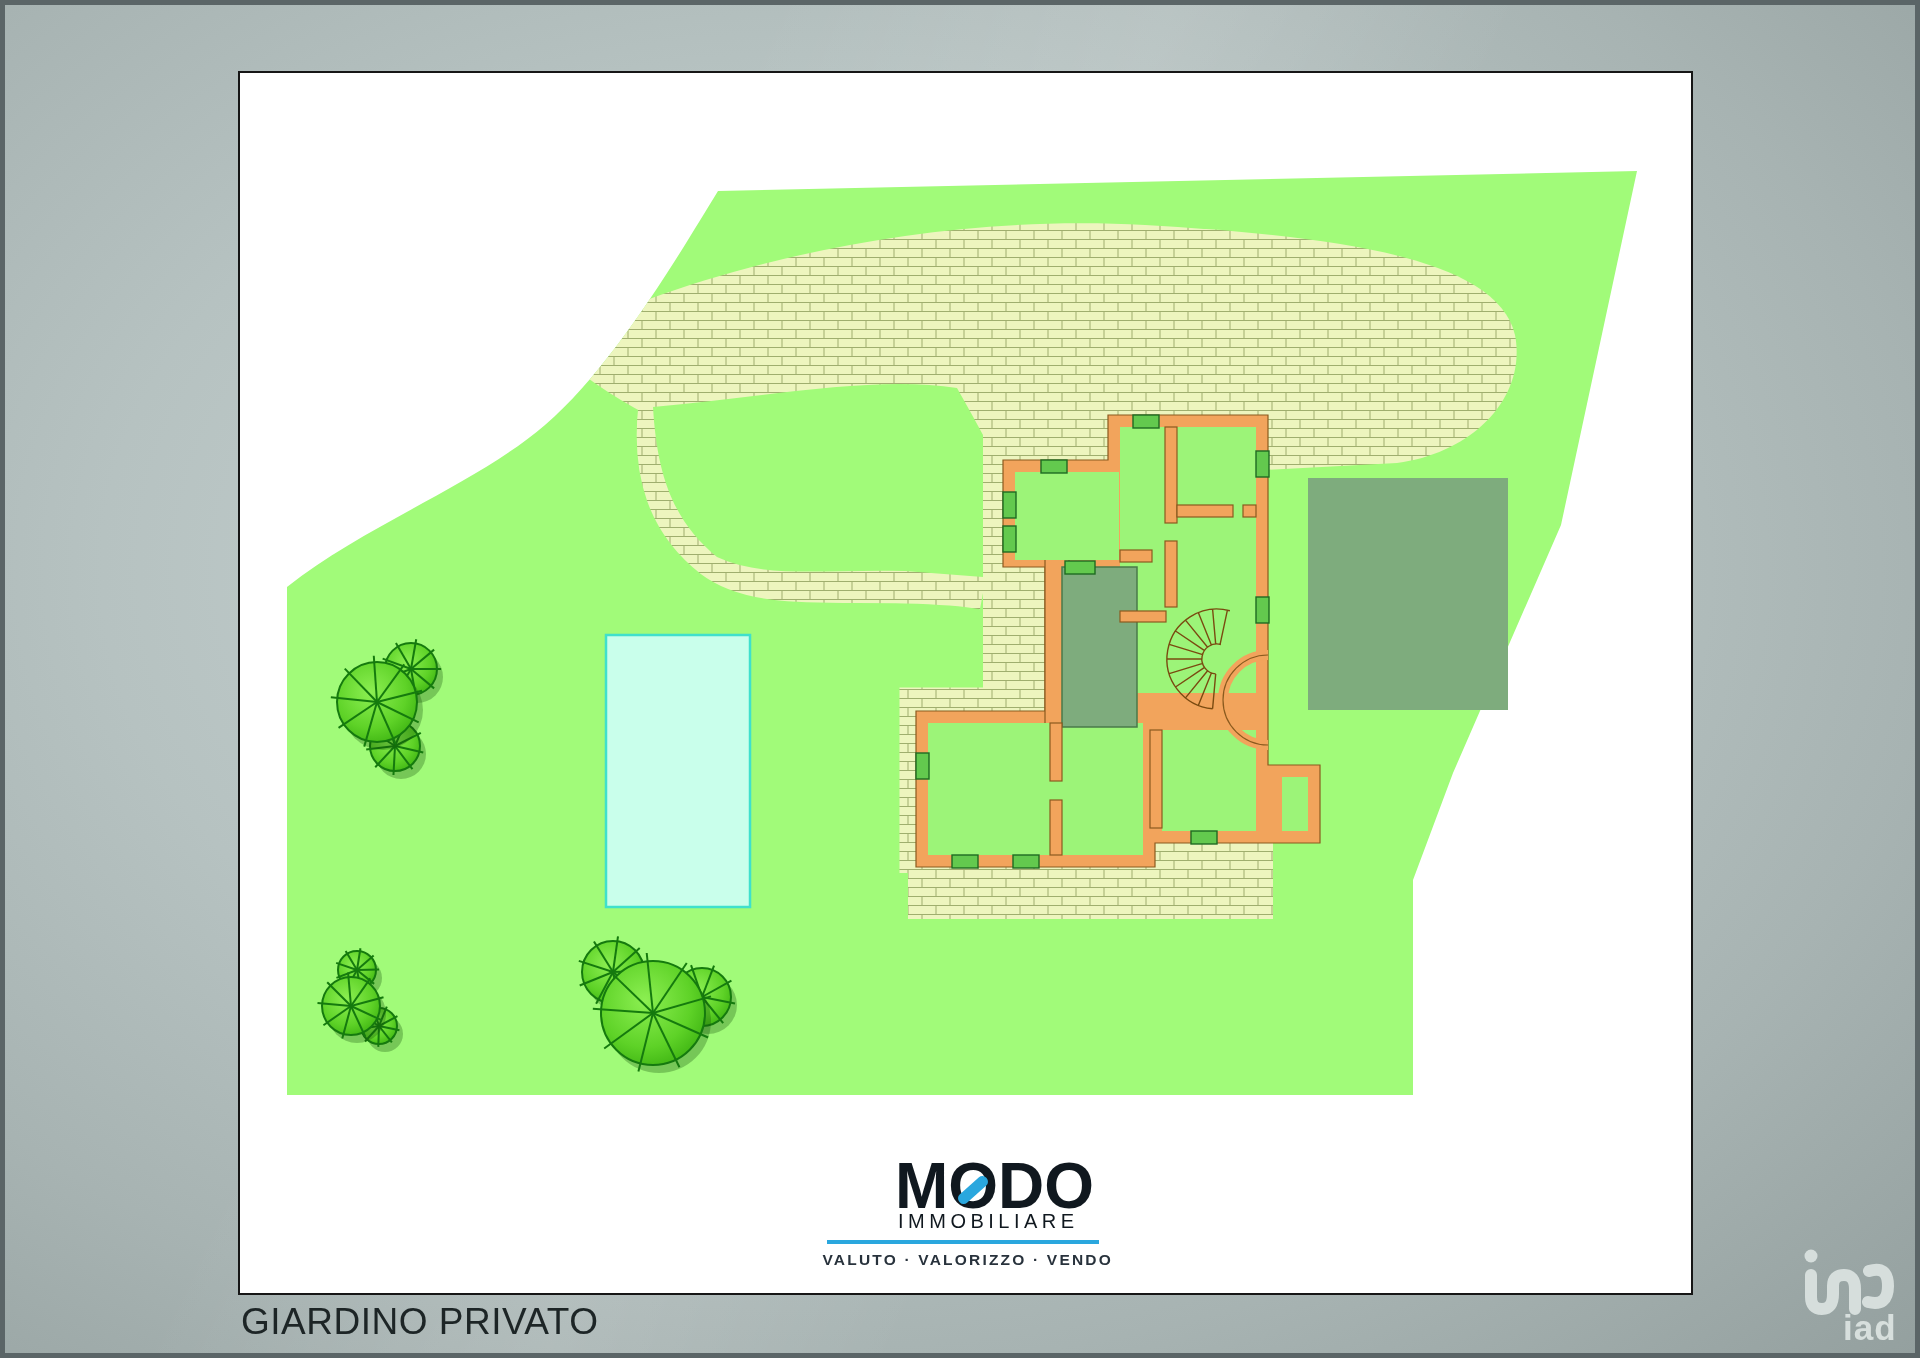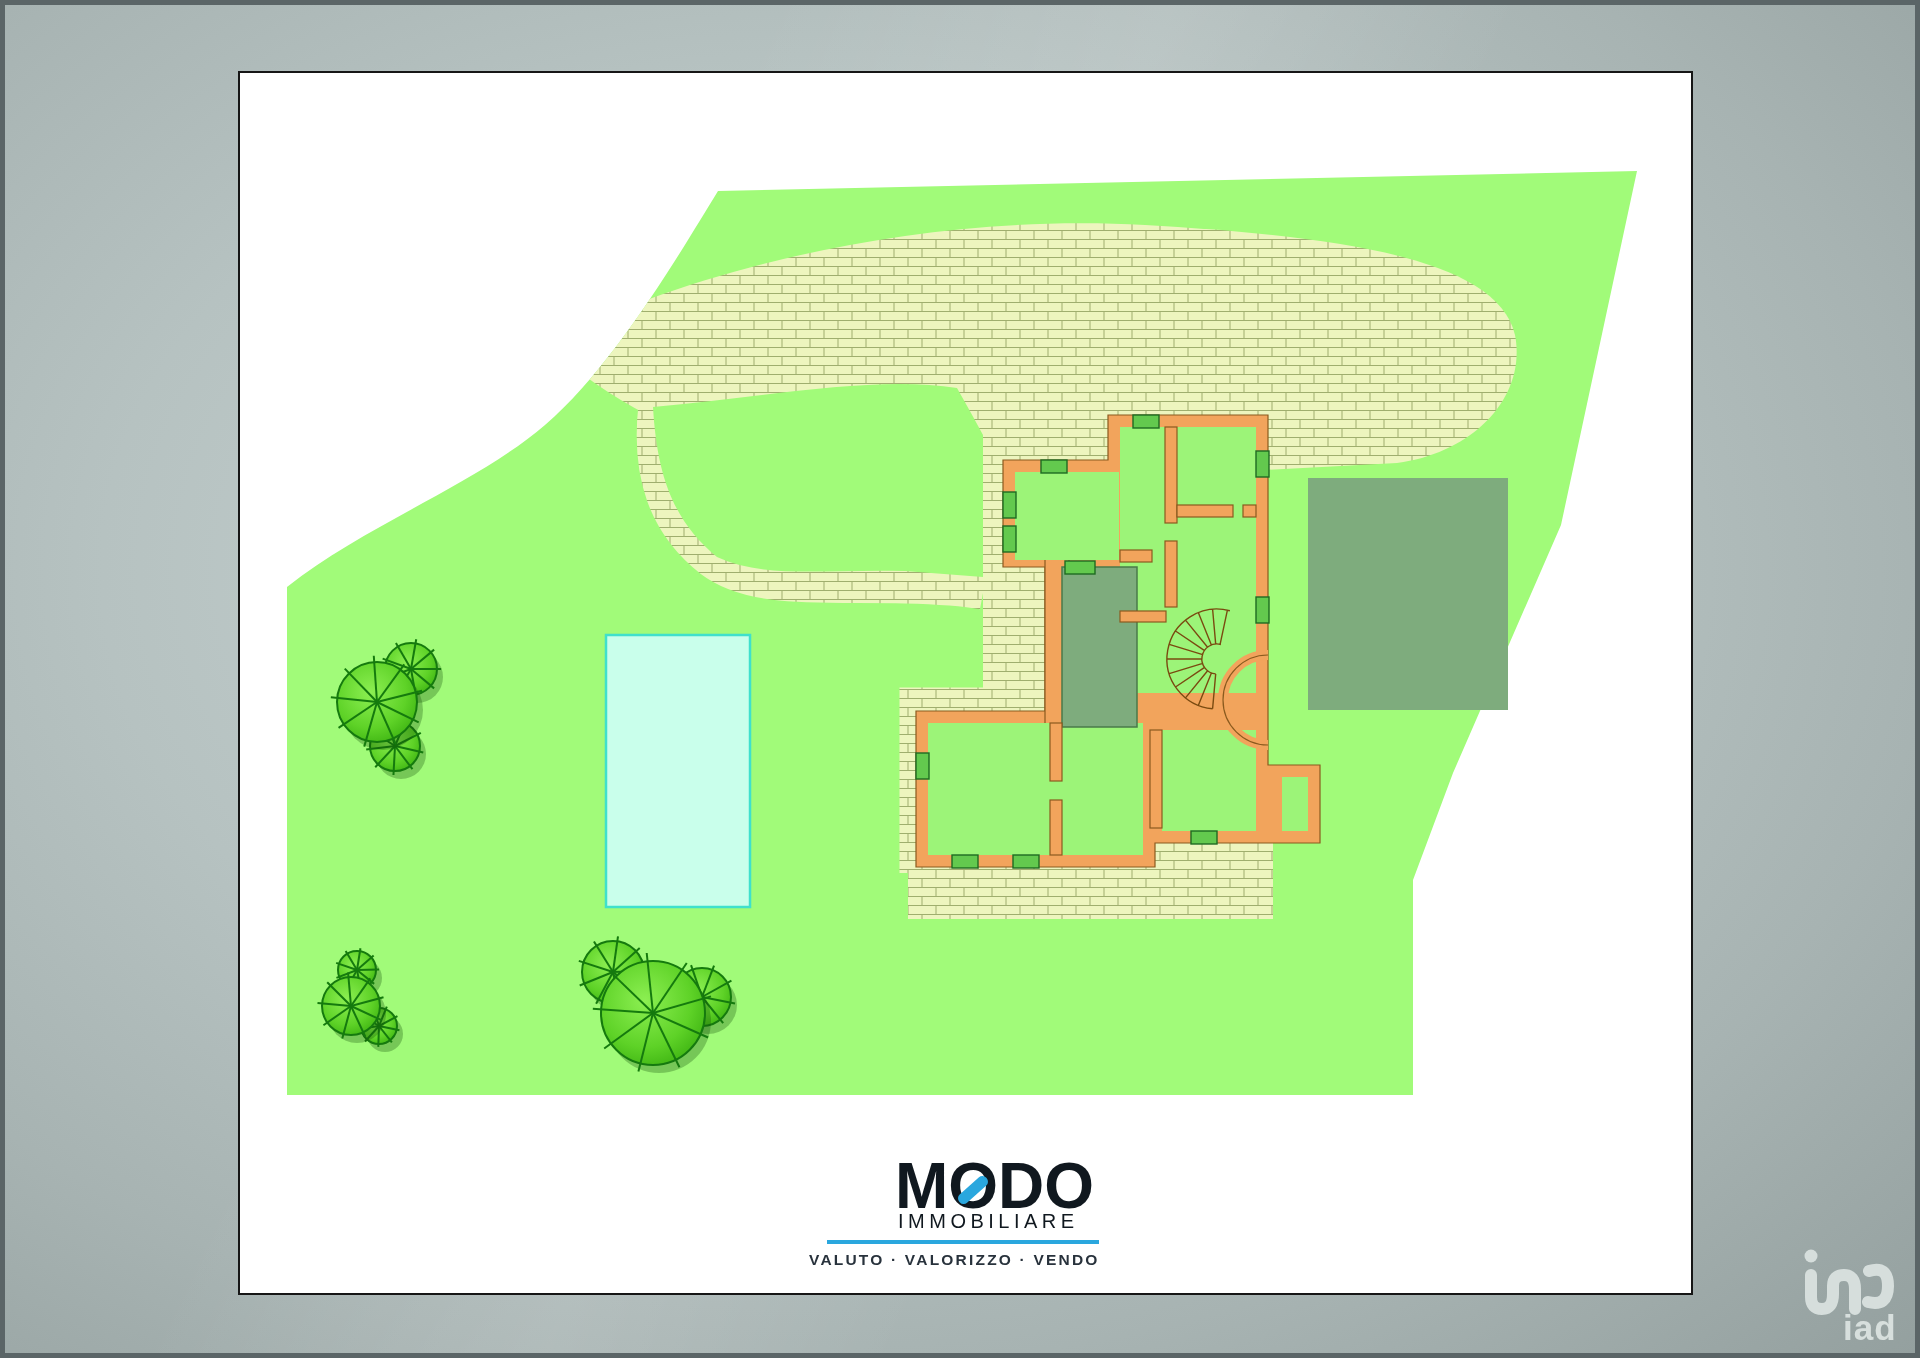--- a/index.html
+++ b/index.html
@@ -34,21 +34,21 @@
   .brand-name .o-slash{
     position:absolute;left:50%;top:56%;width:36px;height:11px;border-radius:5px;
     background:#2aa7de;transform:translate(-50%,-50%) rotate(-42deg);
   }
   .brand-sub{
     position:absolute;left:893px;top:1205px;z-index:3;
     font-size:20px;font-weight:normal;letter-spacing:4.5px;color:#10181f;
   }
   .brand-rule{position:absolute;left:822px;top:1235px;width:272px;height:4px;background:#2aa7de;z-index:3;}
   .brand-tagline{
-    position:absolute;left:804px;top:1246px;width:304px;z-index:3;text-align:left;
+    position:absolute;left:804px;top:1246px;width:304px;z-index:3;text-align:right;
     font-size:15.5px;font-weight:600;letter-spacing:2.2px;color:#28323c;
   }
   
   .caption{
     position:absolute;left:236px;top:1296px;z-index:3;
     font-size:37px;font-weight:500;color:#1d2526;letter-spacing:.5px;
   }
   
   .iad-text{
     position:absolute;left:1838px;top:1303px;z-index:3;
@@ -285,15 +285,16 @@
       <span>O</span>
       <i class="o-slash"></i>
     </span>
     <span>D</span>
     <span>O</span>
   </div>
   <div class="brand-sub">IMMOBILIARE</div>
   <div class="brand-rule"></div>
   <div class="brand-tagline">VALUTO · VALORIZZO · VENDO</div>
 
+  <div class="caption">GIARDINO PRIVATO</div>
 
   <div class="iad-text">iad</div>
 </div>
 
 </body></html>

